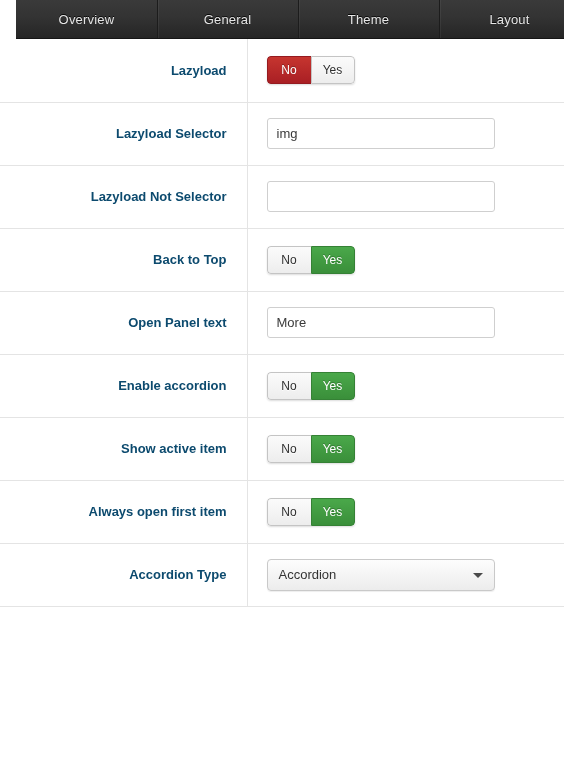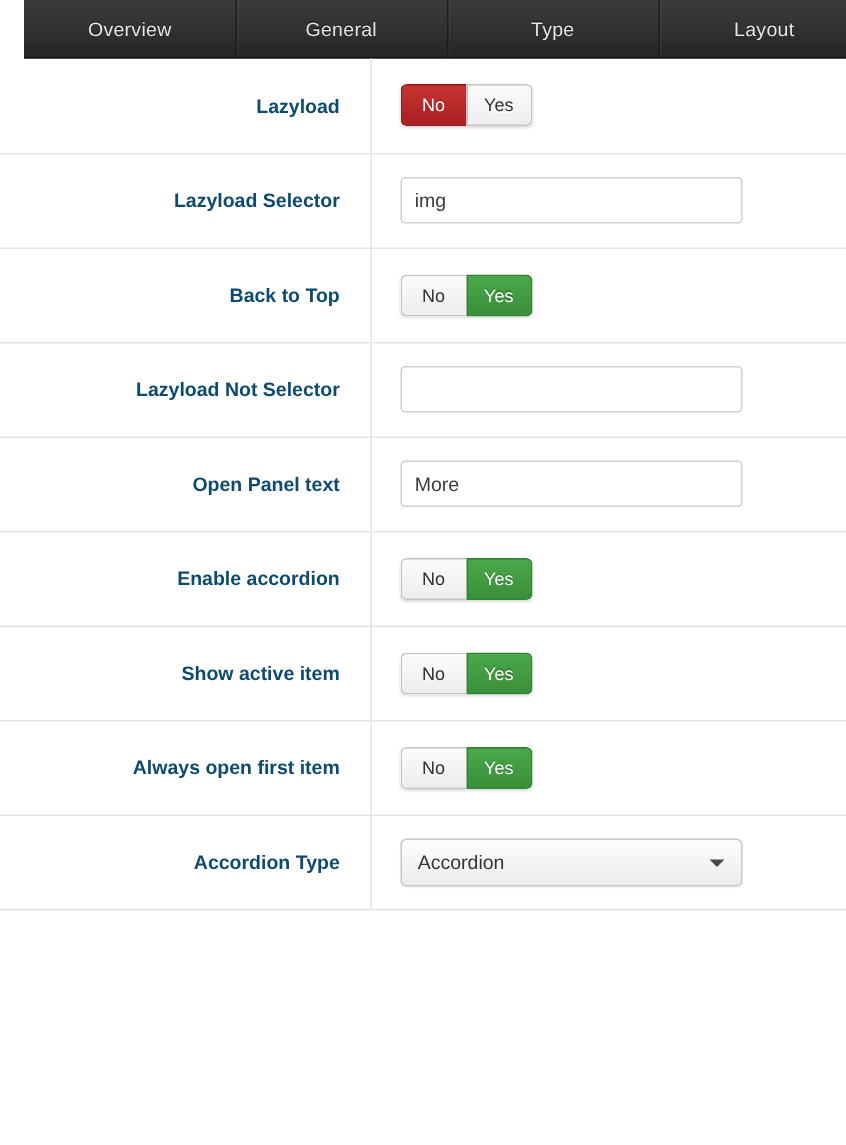--- a/index.html
+++ b/index.html
@@ -184,50 +184,50 @@
 <div id="app">
 
   <div class="tabbar" id="tabbar">
       <div class="tab">
         <span>Overview</span>
       </div>
       <div class="tab">
         <span>General</span>
       </div>
       <div class="tab">
-        <span>Type</span>
+        <span>Theme</span>
       </div>
       <div class="tab">
         <span>Layout</span>
       </div>
     </div>
 
   <table class="form-table">
     <tbody id="form-body">
         <tr class="form-row">
           <td class="cell-label">Lazyload</td>
           <td class="cell-field"><div class="toggle">
               <div class="toggle-btn on-no">No</div>
               <div class="toggle-btn">Yes</div>
             </div></td>
         </tr>
         <tr class="form-row">
           <td class="cell-label">Lazyload Selector</td>
           <td class="cell-field"><input type="text" class="text-input" value="img" style=""></td>
         </tr>
         <tr class="form-row">
-          <td class="cell-label">Back to Top</td>
-          <td class="cell-field"><div class="toggle">
-              <div class="toggle-btn">No</div>
-              <div class="toggle-btn on-yes">Yes</div>
-            </div></td>
-        </tr>
-        <tr class="form-row">
           <td class="cell-label">Lazyload Not Selector</td>
           <td class="cell-field"><input type="text" class="text-input" value="" style=""></td>
+        </tr>
+        <tr class="form-row">
+          <td class="cell-label">Back to Top</td>
+          <td class="cell-field"><div class="toggle">
+              <div class="toggle-btn">No</div>
+              <div class="toggle-btn on-yes">Yes</div>
+            </div></td>
         </tr>
         <tr class="form-row">
           <td class="cell-label">Open Panel text</td>
           <td class="cell-field"><input type="text" class="text-input" value="More" style=""></td>
         </tr>
         <tr class="form-row">
           <td class="cell-label">Enable accordion</td>
           <td class="cell-field"><div class="toggle">
               <div class="toggle-btn">No</div>
               <div class="toggle-btn on-yes">Yes</div>

